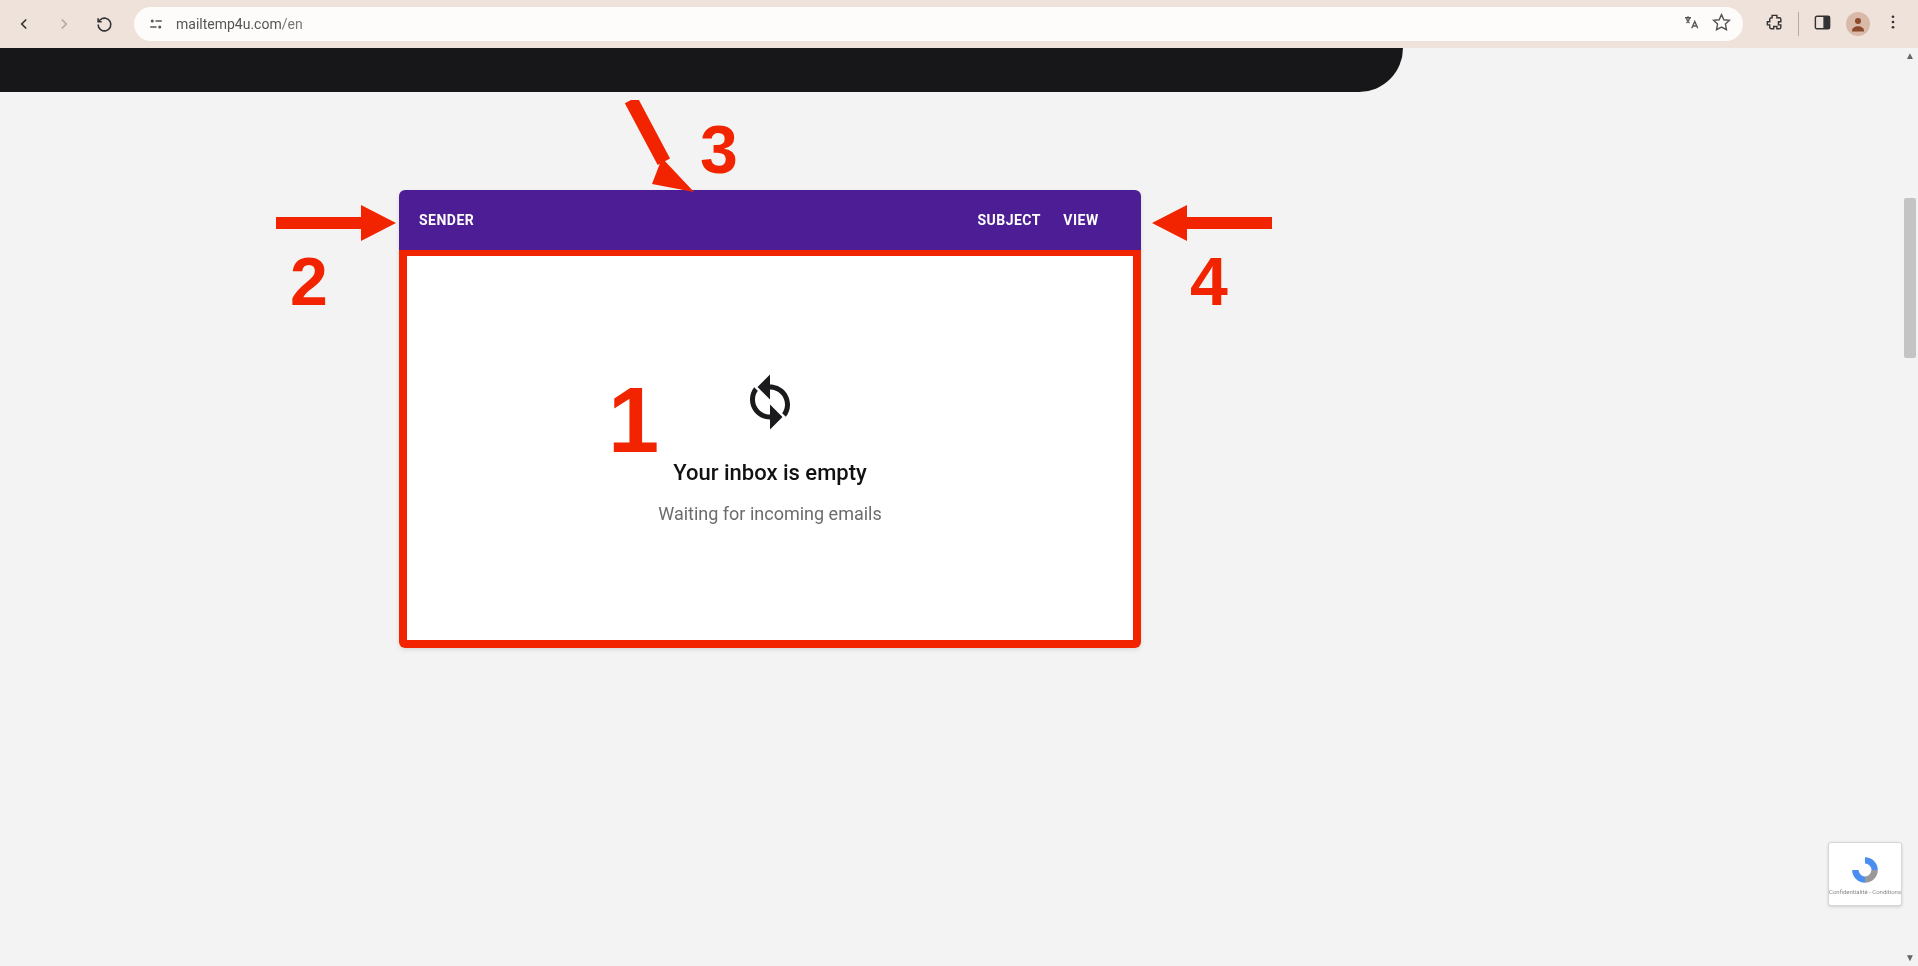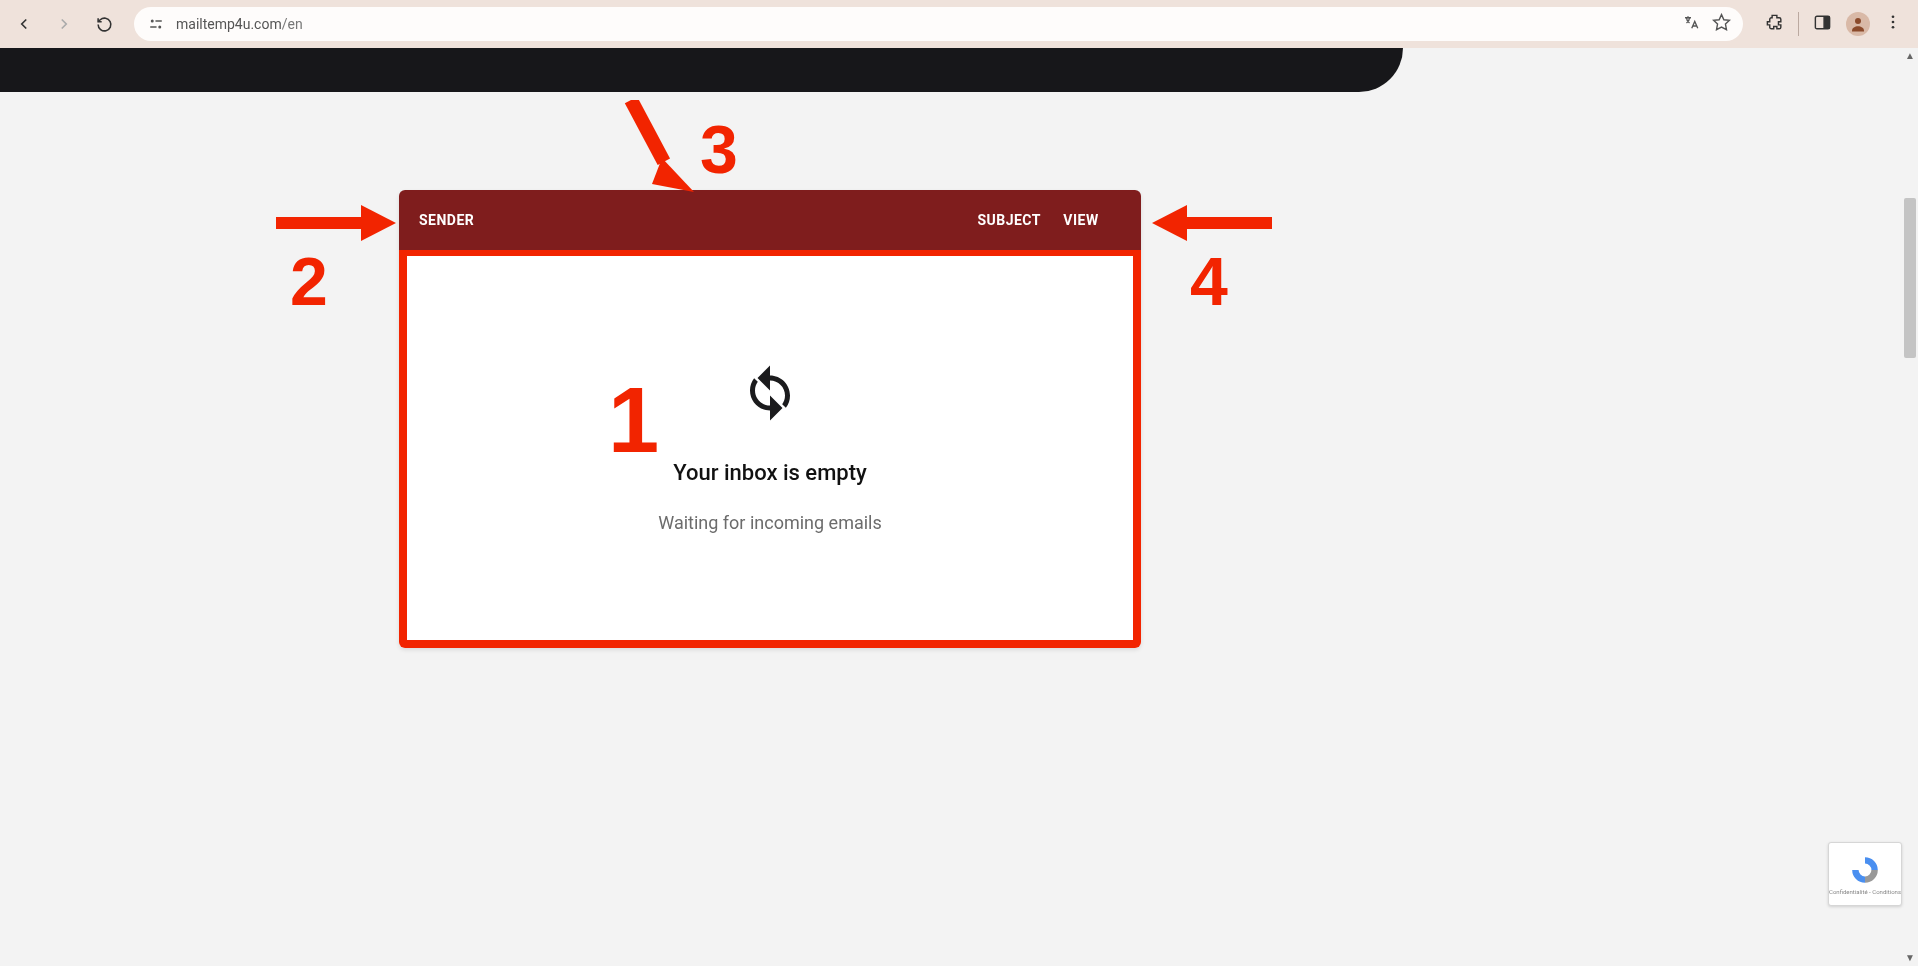--- a/index.html
+++ b/index.html
@@ -112,21 +112,21 @@
     position: absolute;
     left: 399px;
     top: 142px;
     width: 742px;
     background: #fff;
     box-shadow: 0 2px 4px rgba(0,0,0,0.1);
     border-radius: 6px;
     overflow: hidden;
   }
   .inbox-header {
-    background: #7f1d1d;
+    background: #4c1d95;
     color: #fff;
     height: 60px;
     display: flex;
     align-items: center;
     padding: 12px 20px;
     font-size: 14px;
     font-weight: 700;
     letter-spacing: 0.5px;
   }
   .col-sender { flex: 0 0 220px; }
@@ -134,21 +134,21 @@
   .col-view { flex: 0 0 80px; text-align: center; }
 
   .inbox-body {
     border: 8px solid #f22400;
     border-top-width: 6px;
     height: 398px;
     display: flex;
     flex-direction: column;
     align-items: center;
     justify-content: center;
-    gap: 27px;
+    gap: 18px;
     position: relative;
     background: #fff;
   }
   .refresh-icon {
     width: 60px;
     height: 60px;
     color: #1b1b1d;
     margin-bottom: 10px;
   }
   .empty-title { font-size: 22px; color: #111; font-weight: 500;}

